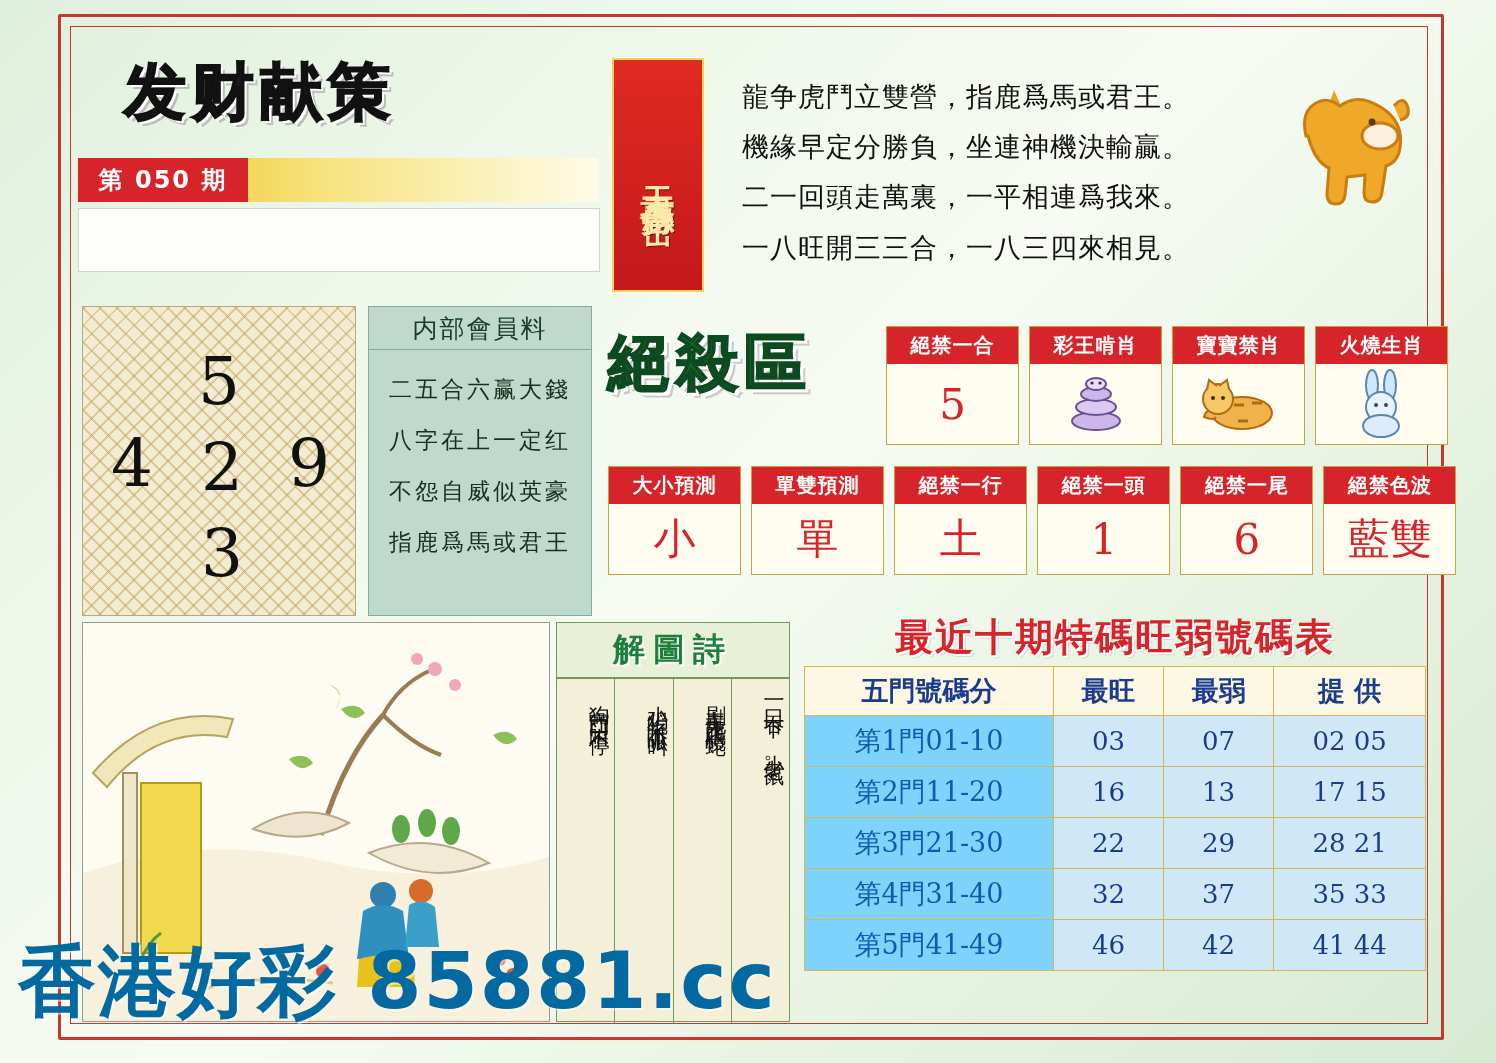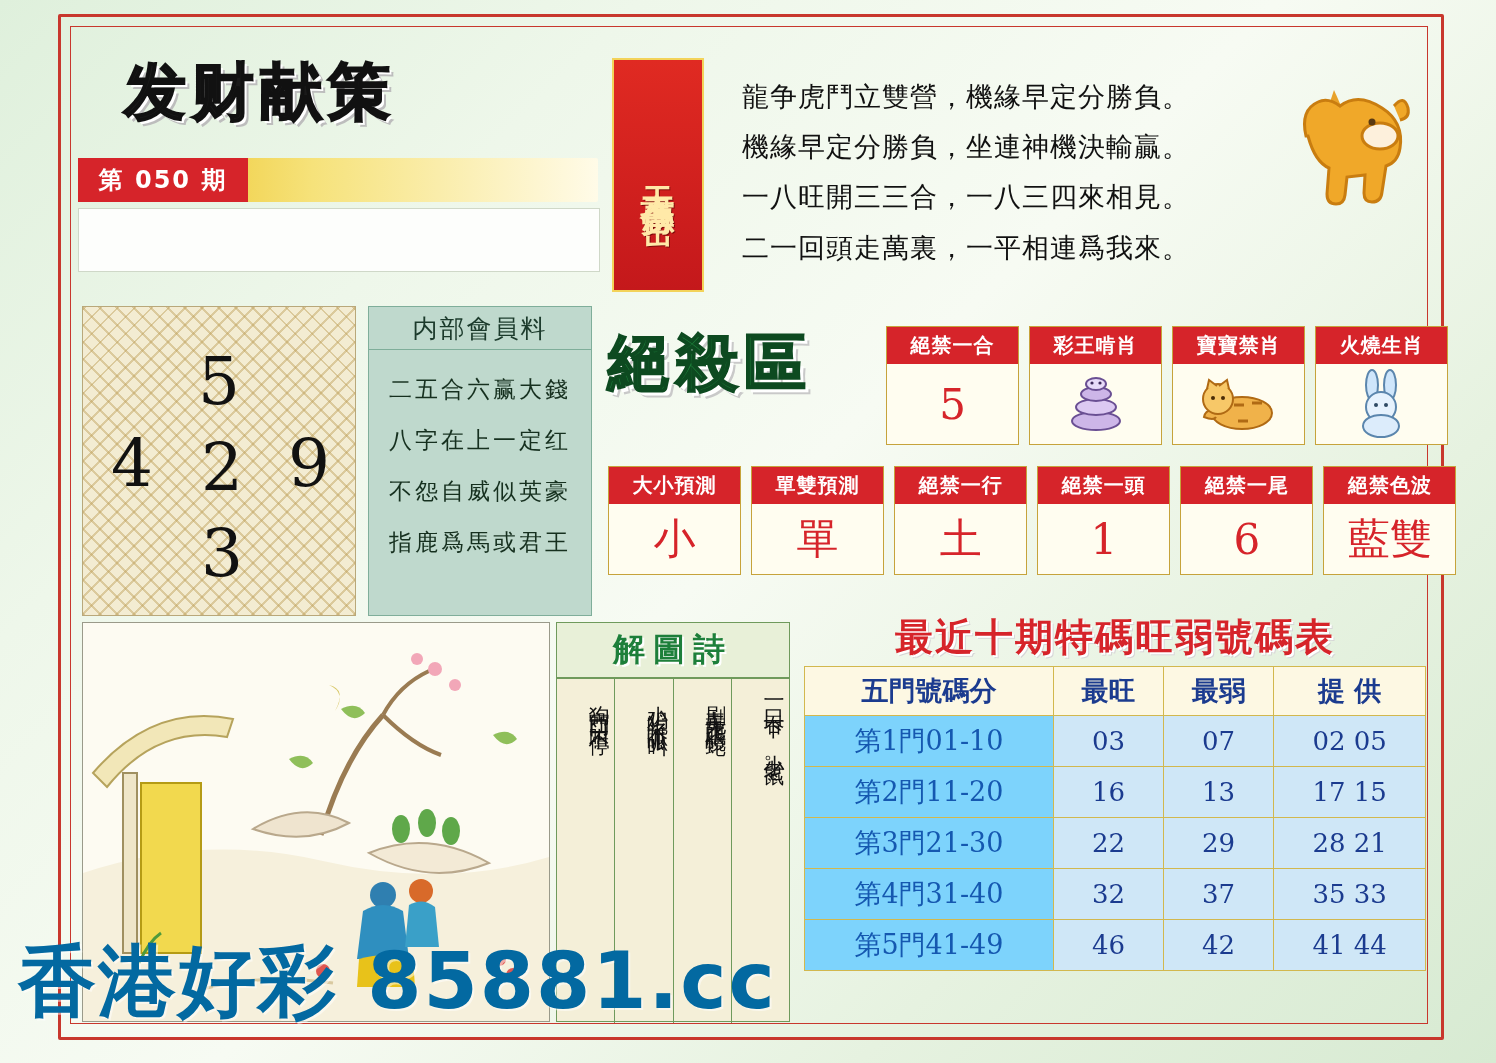--- a/index.html
+++ b/index.html
@@ -198,24 +198,24 @@
     <div class="issue-bar"></div>
     <div class="issue-tag">第 050 期</div>
     <div class="issue-blank"></div>
   </div>
 
   <div class="vertical-red-banner">
     <span>天書傳密</span>
   </div>
 
   <div class="poem">
-    <div>龍争虎鬥立雙營，機緣早定分勝負。</div>
+    <div>龍争虎鬥立雙營，指鹿爲馬或君王。</div>
     <div>機緣早定分勝負，坐連神機決輸贏。</div>
+    <div>二一回頭走萬裏，一平相連爲我來。</div>
     <div>一八旺開三三合，一八三四來相見。</div>
-    <div>二一回頭走萬裏，一平相連爲我來。</div>
   </div>
 
   <div class="horse">
     <svg width="150" height="200" viewBox="0 0 150 200">
       <path d="M52 30 L58 12 L66 30 Z" fill="#e8a22a"></path>
       <path d="M30 58 q-6 -26 12 -34 q10 -5 22 4 q18 -14 42 2 q22 14 18 40 q-2 14 -14 18 l-4 26 q-1 10 -10 10 q-8 0 -8 -9 l1 -18 l-18 2 l-2 18 q-1 9 -9 9 q-9 0 -9 -10 l2 -26 q-14 -6 -21 -32 z" fill="#f0a829" stroke="#c97d10" stroke-width="3"></path>
       <ellipse cx="104" cy="58" rx="18" ry="13" fill="#fdf0dc" stroke="#c97d10" stroke-width="3"></ellipse>
       <circle cx="96" cy="44" r="3.5" fill="#5a3a12"></circle>
       <path d="M118 28 q10 -12 14 2 q2 10 -8 12" fill="#f0a829" stroke="#c97d10" stroke-width="3"></path>
     </svg>

